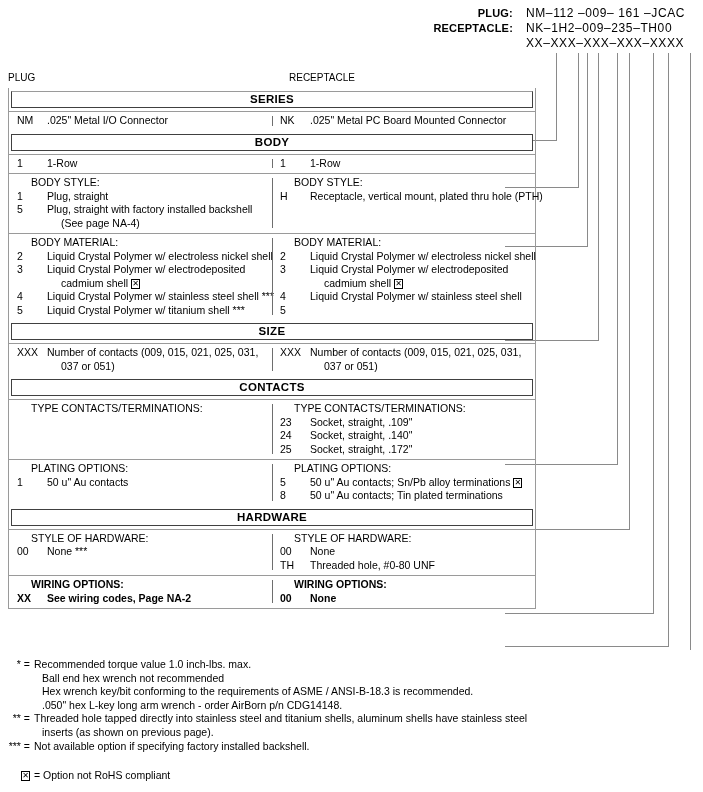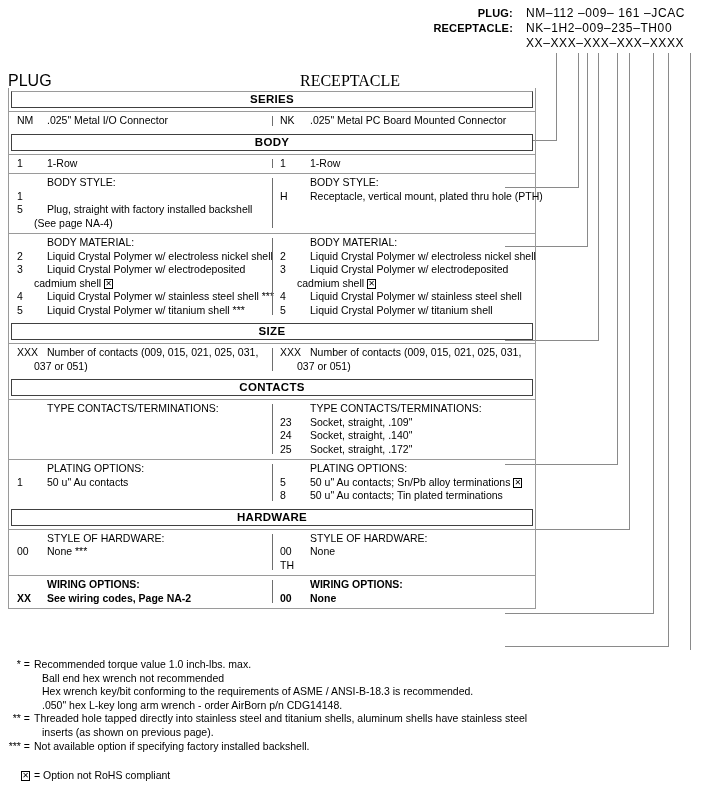--- a/index.html
+++ b/index.html
@@ -57,23 +57,23 @@
     border-bottom: 1px solid #8a8a8a;
   }
 
   
   #col-captions {
     position: absolute;
     left: 8px; top: 72px;
     width: 560px;
     height: 14px;
   }
-  #col-captions .cap { position: absolute; font-size: 16px; }
+  #col-captions .cap { position: absolute; font-size: 10px; }
   #cap-plug { left: 0; }
-  #cap-recep { left: 292px; font-family: Liberation Serif, serif; }
+  #cap-recep { left: 281px; }
 
   
   #chart {
     position: absolute;
     left: 8px; top: 88px;
     width: 528px;
     border-left: 1px solid #9a9a9a;
     border-right: 1px solid #9a9a9a;
   }
   #chart > .sep-top { border-top: 1px solid #9a9a9a; }
@@ -104,32 +104,32 @@
     padding-left: 8px;
   }
   .half.right { }
   
   .half.right::before {
     content: "";
     position: absolute;
     left: 0; top: 2px; bottom: 2px;
     border-left: 1px solid #6e6e6e;
   }
-  .grp-title { margin-left: 30px; line-height: 13.5px; white-space: nowrap; }
+  .grp-title { margin-left: 14px; line-height: 13.5px; white-space: nowrap; }
   .opt {
     display: flex;
     line-height: 13.5px;
     white-space: nowrap;
   }
   .opt .code {
     width: 30px;
     flex: 0 0 30px;
   }
   .opt .txt { flex: 1 1 auto; }
-  .cont { margin-left: 17px; line-height: 13.5px; white-space: nowrap; }
+  .cont { margin-left: 44px; line-height: 13.5px; white-space: nowrap; }
 
   .rohs {
     display: inline-block;
     border: 1px solid #000;
     font-size: 8px;
     line-height: 8px;
     width: 9px; height: 10px;
     text-align: center;
     vertical-align: 1px;
     margin-left: 3px;
@@ -241,20 +241,21 @@
         <span class="txt">1-Row</span>
       </div>
     </div>
   </div>
 
   <div class="row ruled">
     <div class="half">
       <div class="grp-title">BODY STYLE:</div>
       <div class="opt">
         <span class="code">1</span>
+        <span class="txt">Plug, straight</span>
       </div>
       <div class="opt">
         <span class="code">5</span>
         <span class="txt">Plug, straight with factory installed backshell</span>
       </div>
       <div class="cont">(See page NA-4)</div>
     </div>
     <div class="half right">
       <div class="grp-title">BODY STYLE:</div>
       <div class="opt">
@@ -295,21 +296,20 @@
         <span class="code">3</span>
         <span class="txt">Liquid Crystal Polymer w/ electrodeposited</span>
       </div>
       <div class="cont"><span>cadmium shell</span><span class="rohs">✕</span></div>
       <div class="opt">
         <span class="code">4</span>
         <span class="txt">Liquid Crystal Polymer w/ stainless steel shell</span>
       </div>
       <div class="opt">
         <span class="code">5</span>
-        <span class="txt">Liquid Crystal Polymer w/ titanium shell</span>
       </div>
     </div>
   </div>
 
   <div class="band">SIZE</div>
   <div class="row ruled">
     <div class="half">
       <div class="opt">
         <span class="code">XXX</span>
         <span class="txt">Number of contacts (009, 015, 021, 025, 031,</span>
@@ -381,20 +381,21 @@
       </div>
     </div>
     <div class="half right">
       <div class="grp-title">STYLE OF HARDWARE:</div>
       <div class="opt">
         <span class="code">00</span>
         <span class="txt">None</span>
       </div>
       <div class="opt">
         <span class="code">TH</span>
+        <span class="txt">Threaded hole, #0-80 UNF</span>
       </div>
     </div>
   </div>
 
   <div class="row ruled" style="border-bottom:1px solid #9a9a9a;font-weight:bold;">
     <div class="half">
       <div class="grp-title">WIRING OPTIONS:</div>
       <div class="opt">
         <span class="code">XX</span>
         <span class="txt">See wiring codes, Page NA-2</span>

